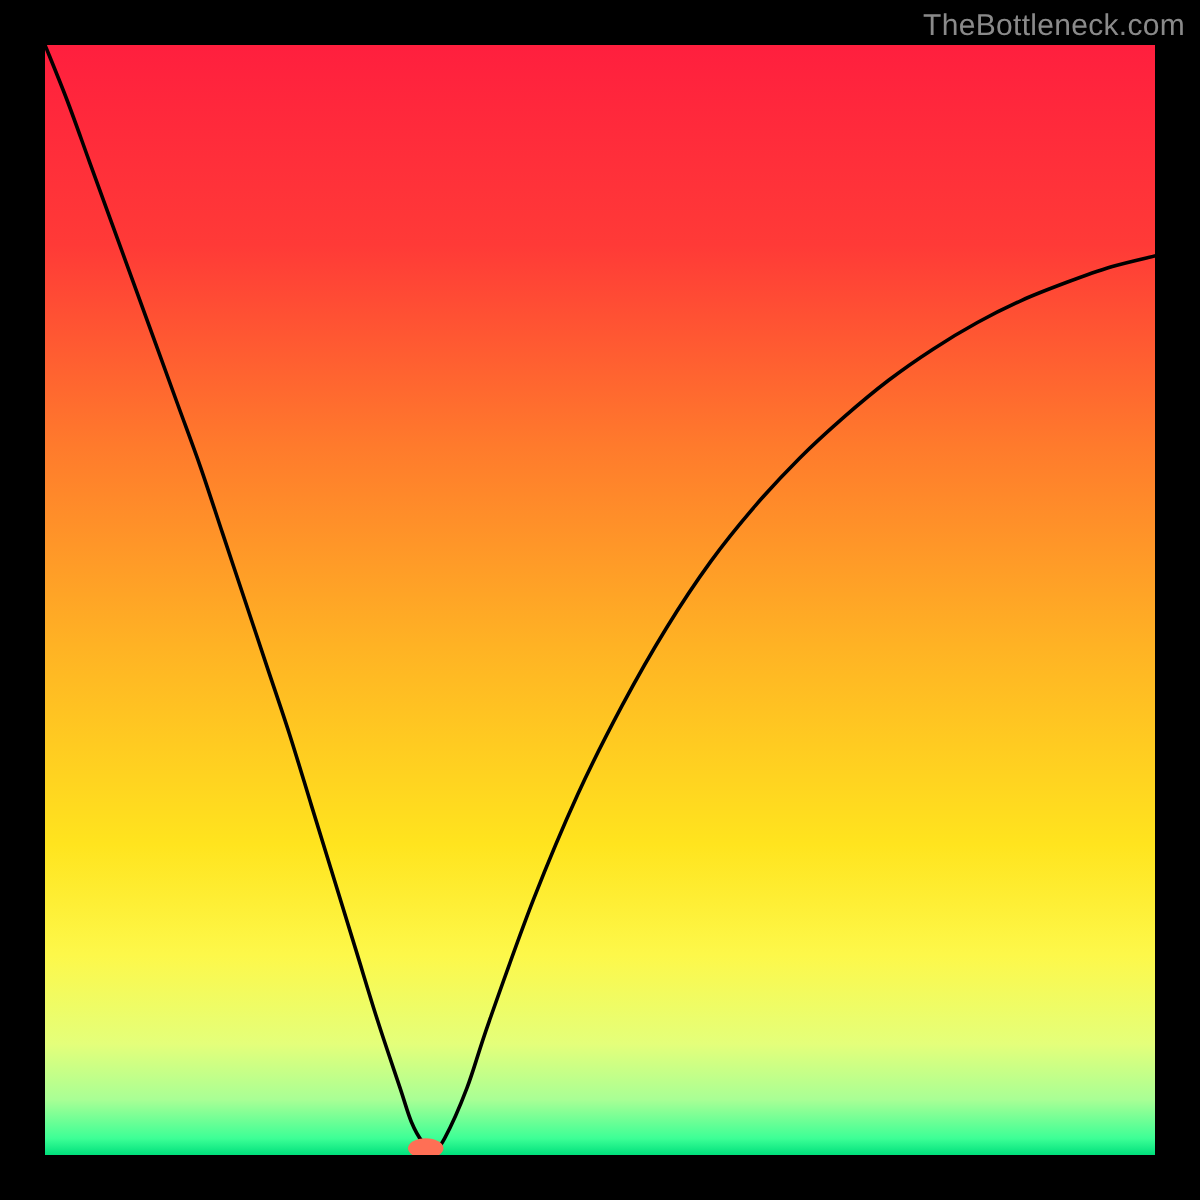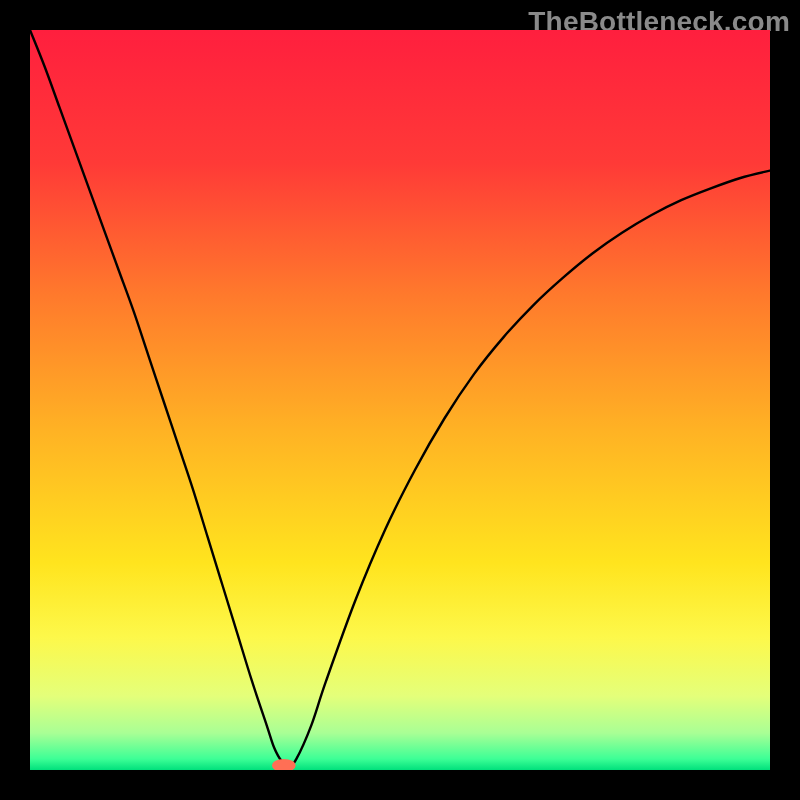--- a/index.html
+++ b/index.html
@@ -24,23 +24,23 @@
     left: 0;
     top: 0;
     width: 740px;
     height: 740px;
   }
   .watermark {
     position: absolute;
     top: 6px;
     right: 10px;
     color: #8a8a8a;
-    font-size: 28px;
+    font-size: 20px;
     letter-spacing: 0.2px;
-    font-weight: 700;
+    font-weight: 400;
   }
   svg { display: block; }
 </style>
 </head>
 <body>
 
 <div class="watermark">TheBottleneck.com</div>
 
 <div class="frame">
   <svg class="plot-area" viewBox="0 0 740 740" width="740" height="740" preserveAspectRatio="none">

